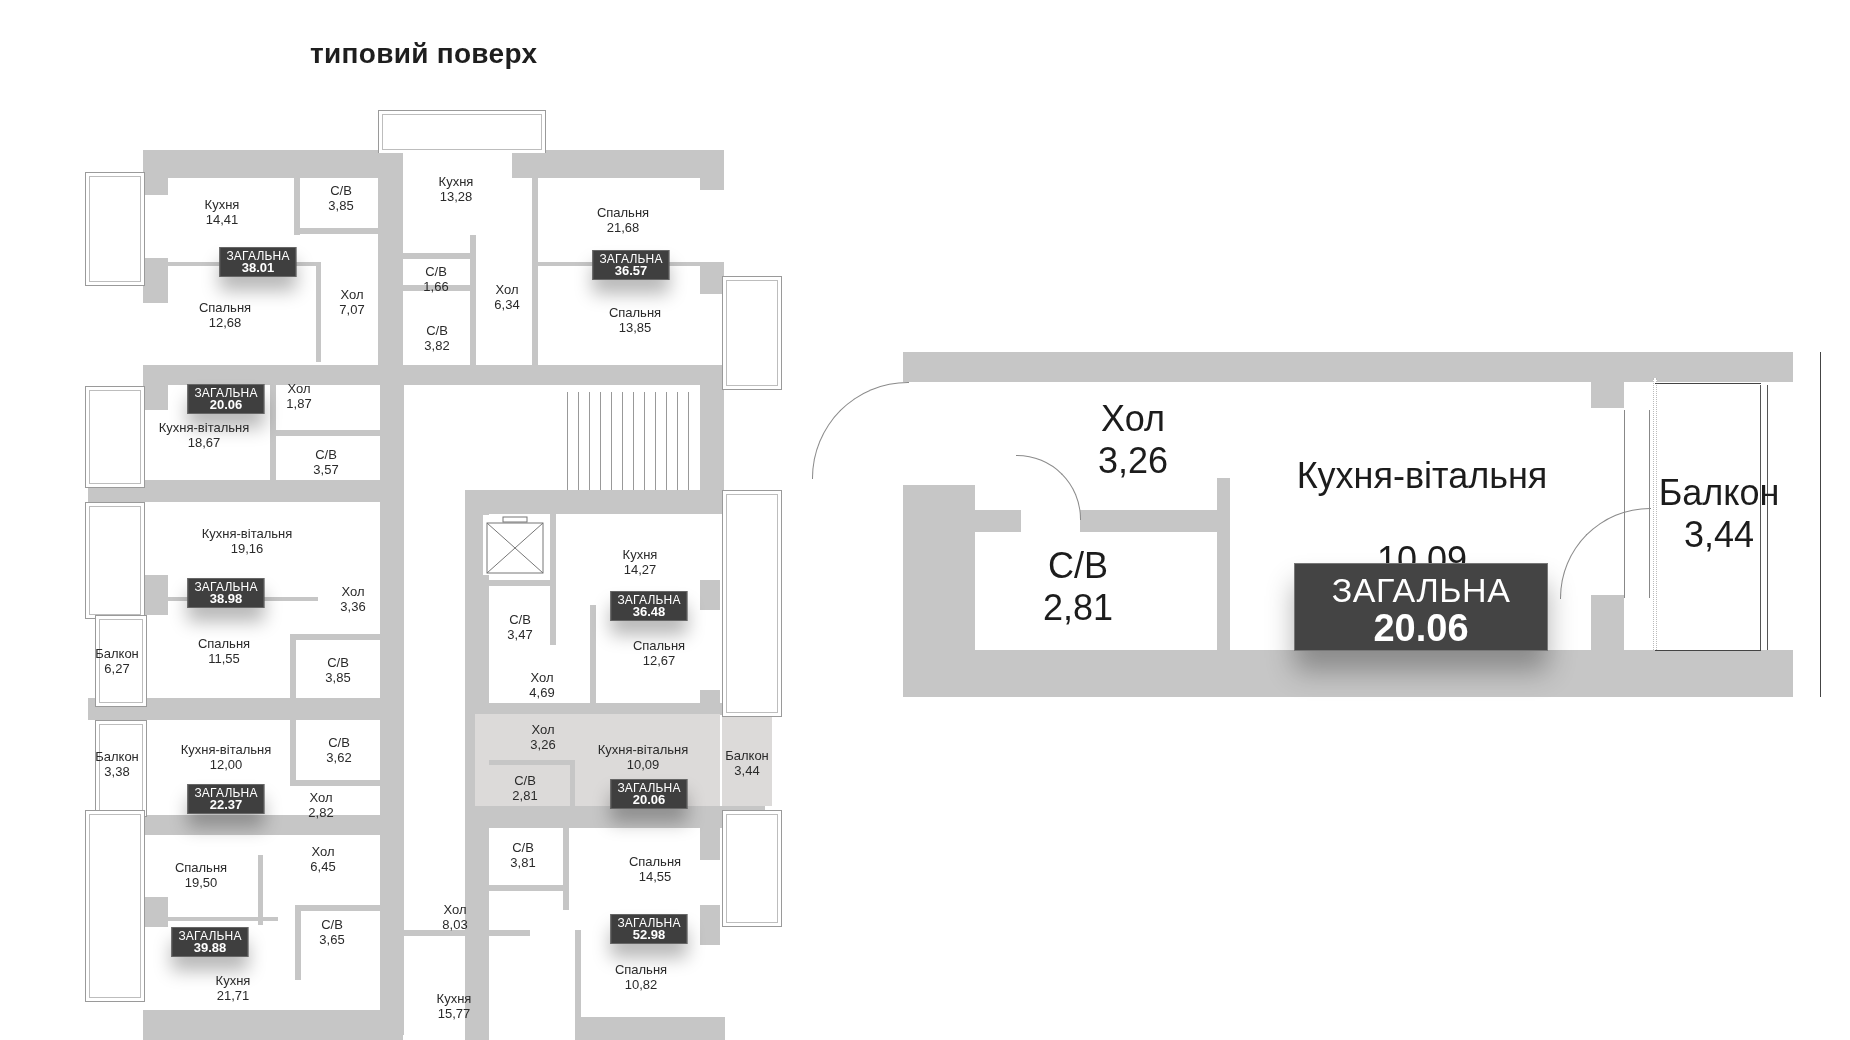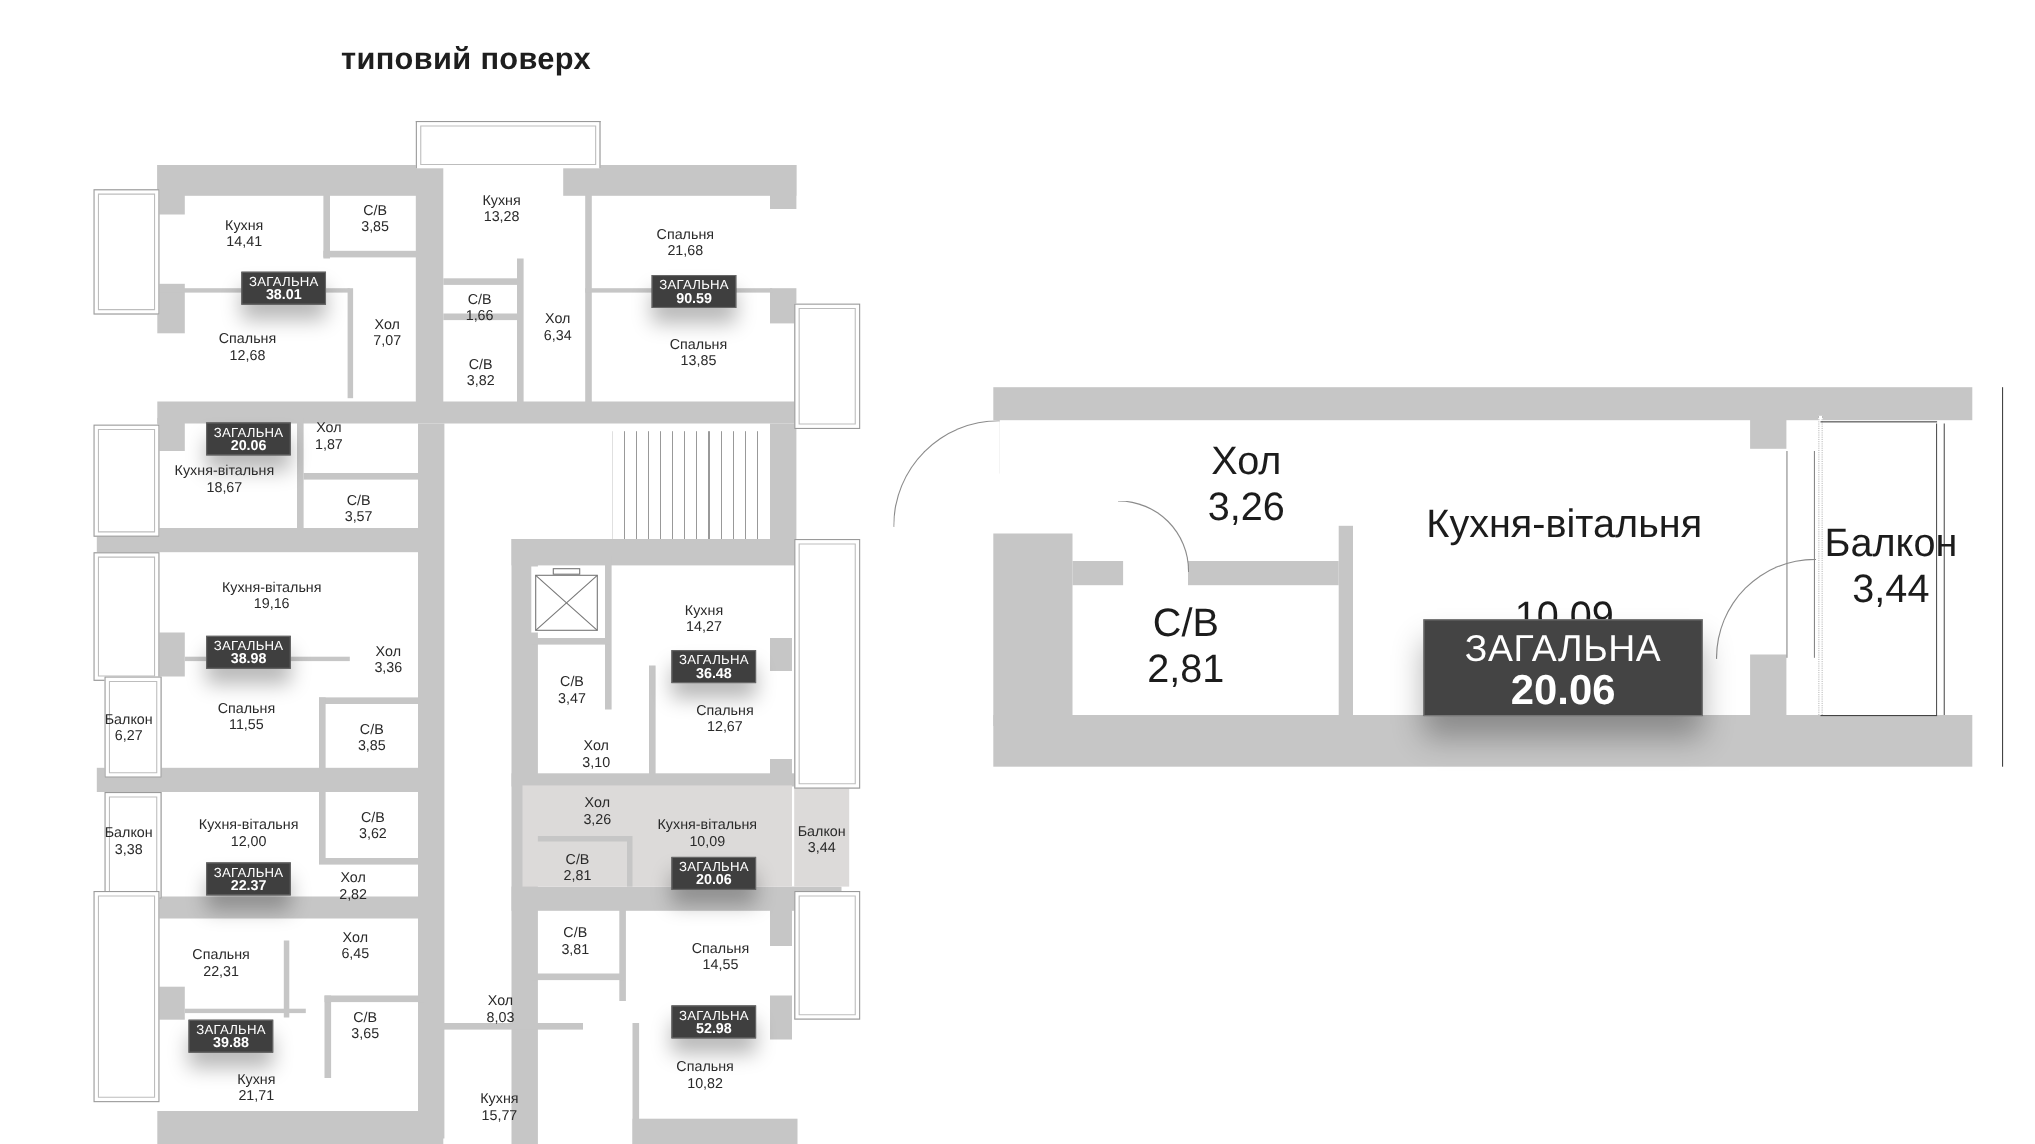--- a/index.html
+++ b/index.html
@@ -135,21 +135,21 @@
     </div>
 
   <div class="lbl" style="left:456px;top:174px;"><span>Кухня</span><br><span>13,28</span></div>
   <div class="lbl" style="left:436px;top:264px;"><span>С/В</span><br><span>1,66</span></div>
   <div class="lbl" style="left:437px;top:323px;"><span>С/В</span><br><span>3,82</span></div>
   <div class="lbl" style="left:507px;top:282px;"><span>Хол</span><br><span>6,34</span></div>
   <div class="lbl" style="left:623px;top:205px;"><span>Спальня</span><br><span>21,68</span></div>
   <div class="lbl" style="left:635px;top:305px;"><span>Спальня</span><br><span>13,85</span></div>
   <div class="badge" style="left:631px;top:250px;">
       <span class="t">ЗАГАЛЬНА</span>
-      <span class="v">90.59</span>
+      <span class="v">36.57</span>
     </div>
 
   <div class="badge" style="left:226px;top:384px;">
       <span class="t">ЗАГАЛЬНА</span>
       <span class="v">20.06</span>
     </div>
   <div class="lbl" style="left:204px;top:420px;"><span>Кухня-вітальня</span><br><span>18,67</span></div>
   <div class="lbl" style="left:299px;top:381px;"><span>Хол</span><br><span>1,87</span></div>
   <div class="lbl" style="left:326px;top:447px;"><span>С/В</span><br><span>3,57</span></div>
 
@@ -162,42 +162,42 @@
   <div class="lbl" style="left:224px;top:636px;"><span>Спальня</span><br><span>11,55</span></div>
   <div class="lbl" style="left:338px;top:655px;"><span>С/В</span><br><span>3,85</span></div>
   <div class="lbl" style="left:117px;top:646px;"><span>Балкон</span><br><span>6,27</span></div>
 
   <div class="lbl" style="left:640px;top:547px;"><span>Кухня</span><br><span>14,27</span></div>
   <div class="badge" style="left:649px;top:591px;">
       <span class="t">ЗАГАЛЬНА</span>
       <span class="v">36.48</span>
     </div>
   <div class="lbl" style="left:520px;top:612px;"><span>С/В</span><br><span>3,47</span></div>
-  <div class="lbl" style="left:542px;top:670px;"><span>Хол</span><br><span>3,10</span></div>
+  <div class="lbl" style="left:542px;top:670px;"><span>Хол</span><br><span>4,69</span></div>
   <div class="lbl" style="left:659px;top:638px;"><span>Спальня</span><br><span>12,67</span></div>
 
   <div class="lbl" style="left:117px;top:749px;"><span>Балкон</span><br><span>3,38</span></div>
   <div class="lbl" style="left:226px;top:742px;"><span>Кухня-вітальня</span><br><span>12,00</span></div>
   <div class="lbl" style="left:339px;top:735px;"><span>С/В</span><br><span>3,62</span></div>
   <div class="lbl" style="left:321px;top:790px;"><span>Хол</span><br><span>2,82</span></div>
   <div class="badge" style="left:226px;top:784px;">
       <span class="t">ЗАГАЛЬНА</span>
       <span class="v">22.37</span>
     </div>
 
   <div class="lbl" style="left:543px;top:722px;"><span>Хол</span><br><span>3,26</span></div>
   <div class="lbl" style="left:525px;top:773px;"><span>С/В</span><br><span>2,81</span></div>
   <div class="lbl" style="left:643px;top:742px;"><span>Кухня-вітальня</span><br><span>10,09</span></div>
   <div class="lbl" style="left:747px;top:748px;"><span>Балкон</span><br><span>3,44</span></div>
   <div class="badge" style="left:649px;top:779px;">
       <span class="t">ЗАГАЛЬНА</span>
       <span class="v">20.06</span>
     </div>
 
-  <div class="lbl" style="left:201px;top:860px;"><span>Спальня</span><br><span>22,31</span></div>
+  <div class="lbl" style="left:201px;top:860px;"><span>Спальня</span><br><span>19,50</span></div>
   <div class="lbl" style="left:323px;top:844px;"><span>Хол</span><br><span>6,45</span></div>
   <div class="lbl" style="left:332px;top:917px;"><span>С/В</span><br><span>3,65</span></div>
   <div class="badge" style="left:210px;top:927px;">
       <span class="t">ЗАГАЛЬНА</span>
       <span class="v">39.88</span>
     </div>
   <div class="lbl" style="left:233px;top:973px;"><span>Кухня</span><br><span>21,71</span></div>
 
   <div class="lbl" style="left:523px;top:840px;"><span>С/В</span><br><span>3,81</span></div>
   <div class="lbl" style="left:455px;top:902px;"><span>Хол</span><br><span>8,03</span></div>

